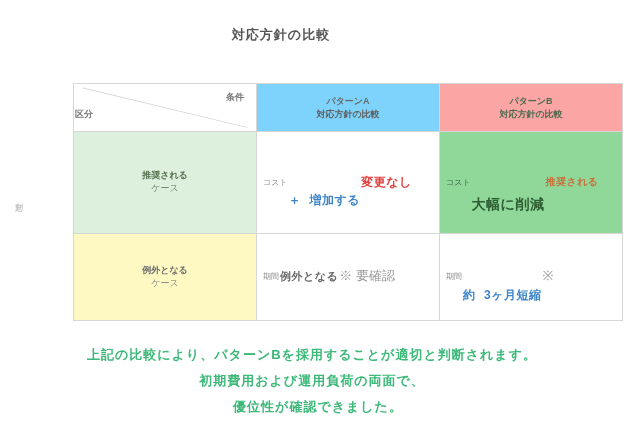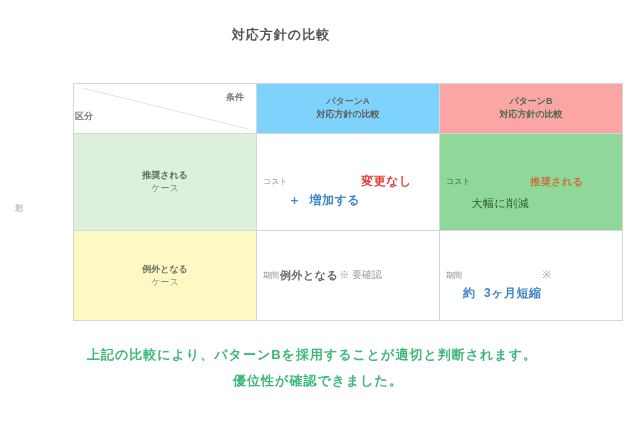--- a/index.html
+++ b/index.html
@@ -109,24 +109,24 @@
   .rowhdr-txt  { font-weight: bold; color: #55704f; display: block; }
   .rowhdr-sub  { color: #6b7f66; display: block; }
   .rowhdr-plain .rowhdr-txt { color: #6d6d6d; }
   .rowhdr-plain .rowhdr-sub { color: #848484; }
 
   
   .stack { display: flex; flex-direction: row; align-items: center; gap: 1px; }
   .cap      { font-size: 8px; color: #909090; }
   .val-blue { font-size: 12px; font-weight: bold; color: #3d85c8; letter-spacing: .5px; margin-top: 37px; }
   .val-red  { font-size: 12px; font-weight: bold; color: #e03c3c; letter-spacing: .5px; }
-  .val-dark { font-size: 11px; font-weight: normal; color: #2e5c33; letter-spacing: .5px; margin-top: 44px; }
+  .val-dark { font-size: 14px; font-weight: bold; color: #2e5c33; letter-spacing: .5px; margin-top: 44px; }
   .val-orange { font-size: 10px; font-weight: bold; color: #c8703c; letter-spacing: .5px; }
   .val-gray { font-size: 11px; font-weight: bold; color: #6a6a6a; letter-spacing: .5px; }
-  .note     { font-size: 10px; color: #9a9a9a; }
+  .note     { font-size: 13px; color: #9a9a9a; }
   .cell-hot .cap  { color: #3f6b45; }
   .blue-row { display: flex; align-items: baseline; gap: 9px; justify-content: center; }
   .blue-tok { font-size: 12px; font-weight: bold; color: #3d85c8; }
 
   
   .caption {
     position: absolute;
     left: 0;
     top: 342px;
     width: 624px;
@@ -220,14 +220,15 @@
           </span>
           <span class="note">※</span>
         </div>
       </td>
     </tr>
   </tbody>
 </table>
 
 <div class="caption">
   <span class="l1">上記の比較により、パターンBを採用することが適切と判断されます。</span>
+  <span class="l2">初期費用および運用負荷の両面で、</span>
   <span class="l3">優位性が確認できました。</span>
 </div>
 
 </body></html>

